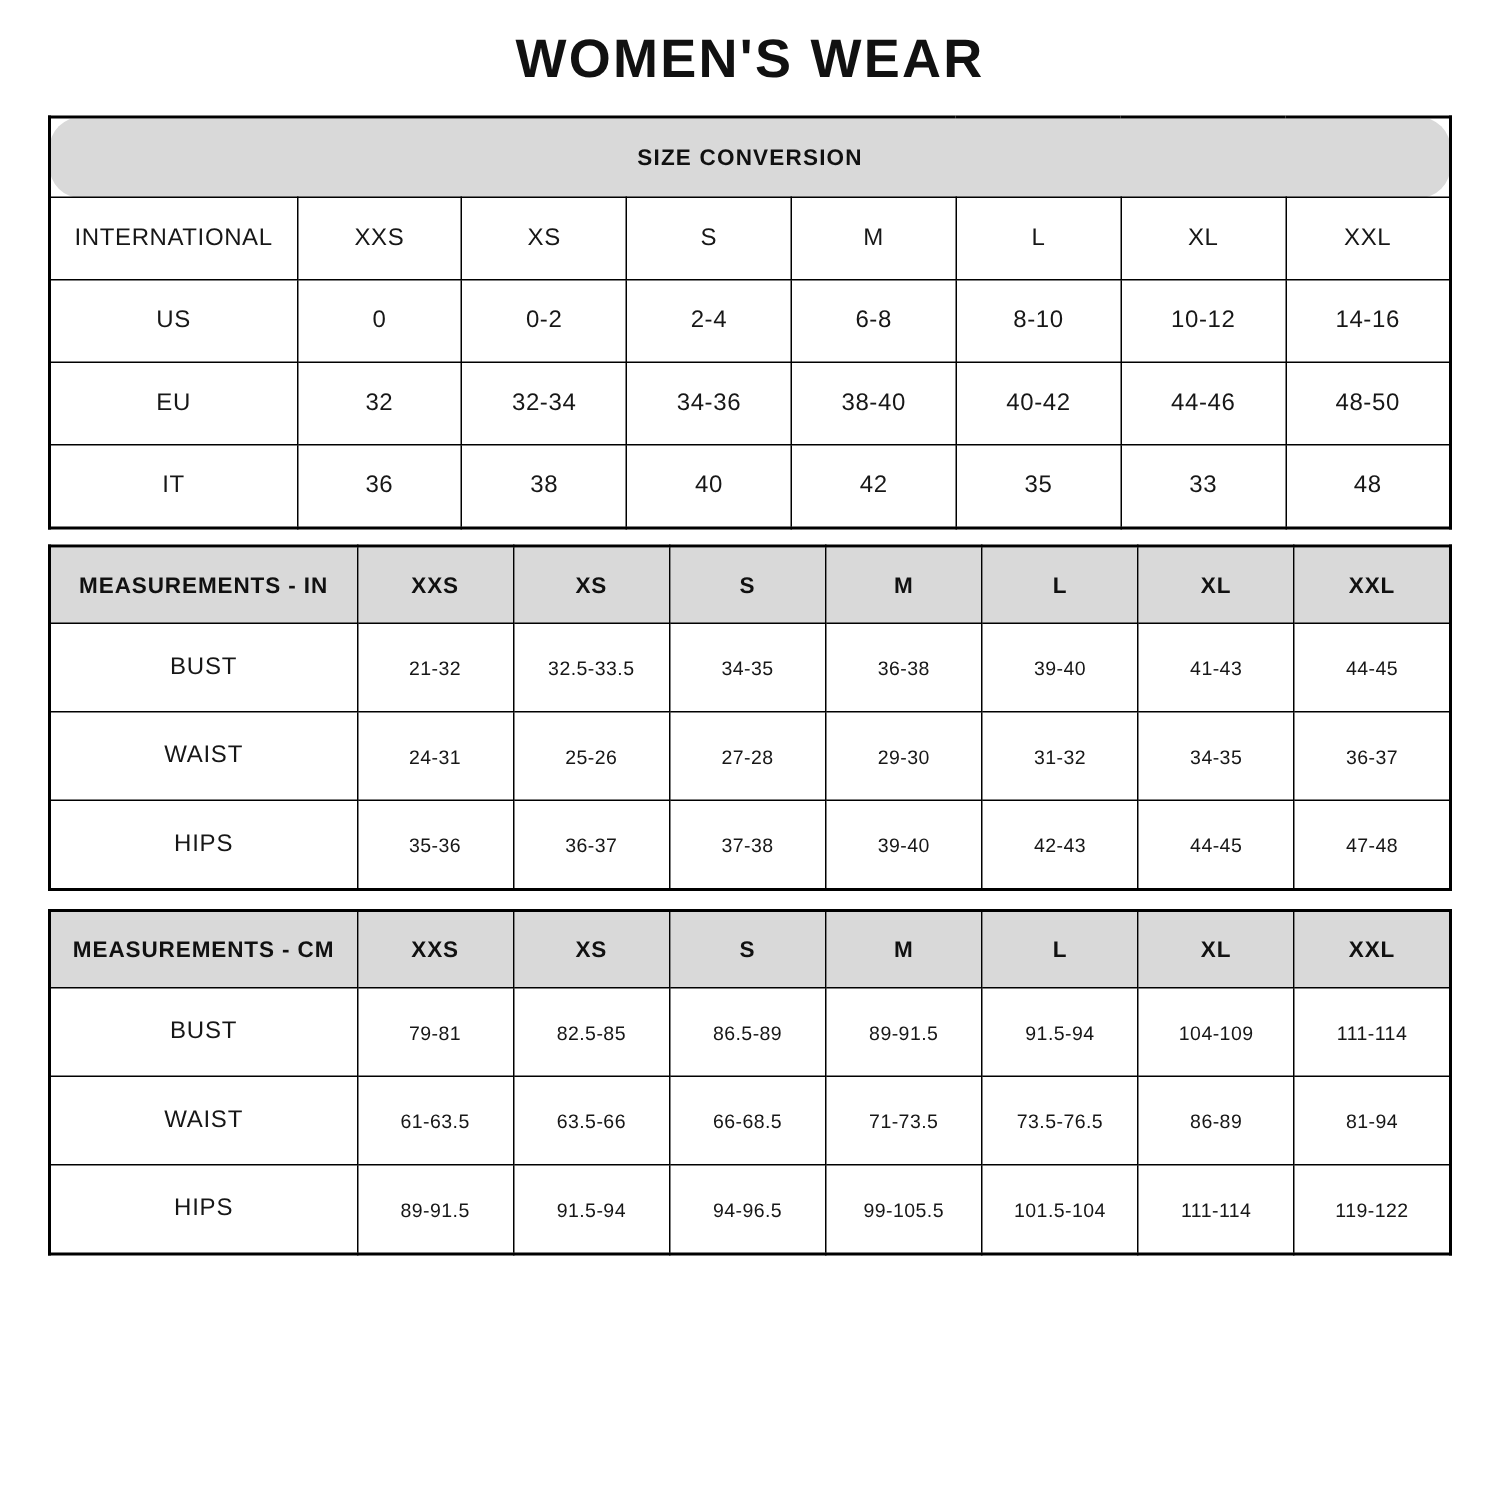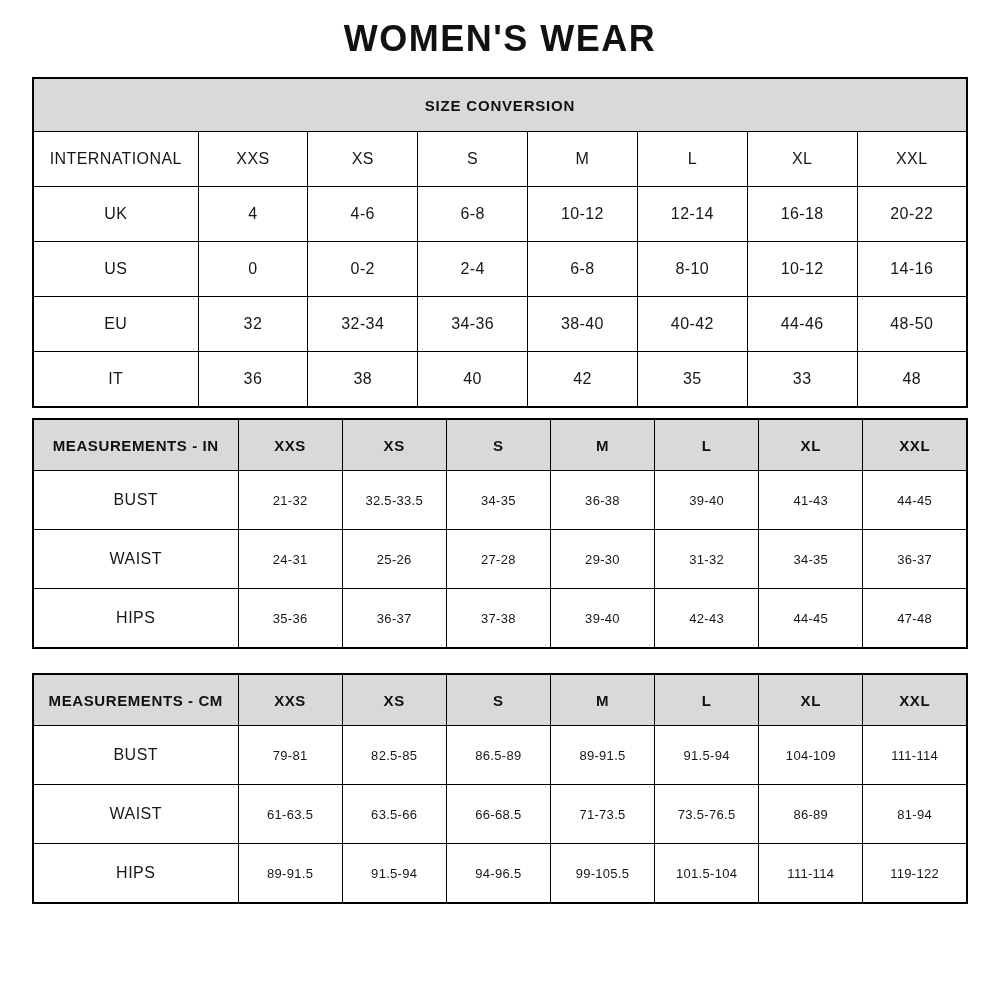--- a/index.html
+++ b/index.html
@@ -42,35 +42,36 @@
   }
   
   .t1 { margin-bottom: 10px; }
   .t1 .band th {
     height: 52px;
     background: #d9d9d9;
     font-weight: 700;
     font-size: 15px;
     letter-spacing: 0.8px;
     color: #111111;
+    border-radius: 21px;
   }
   .t1 .cols th {
     background: #ffffff;
     font-weight: 400;
     font-size: 16px;
     letter-spacing: 0.6px;
   }
   .t1 .cols th, .t1 tbody th, .t1 tbody td {
     height: 54px;
     font-size: 16px;
     font-weight: 400;
     letter-spacing: 0.4px;
   }
   
-  .tm { margin-bottom: 24px; }
+  .tm { margin-bottom: 12px; }
   .tm thead th {
     height: 50px;
     background: #d9d9d9;
     font-weight: 700;
     font-size: 15px;
     letter-spacing: 0.6px;
     color: #111111;
   }
   .tm tbody th {
     height: 58px;
@@ -113,30 +114,20 @@
         <th>XS</th>
         <th>S</th>
         <th>M</th>
         <th>L</th>
         <th>XL</th>
         <th>XXL</th>
       </tr>
     </thead>
     <tbody>
       <tr>
-        <th>UK</th>
-        <td>4</td>
-        <td>4-6</td>
-        <td>6-8</td>
-        <td>10-12</td>
-        <td>12-14</td>
-        <td>16-18</td>
-        <td>20-22</td>
-      </tr>
-      <tr>
         <th>US</th>
         <td>0</td>
         <td>0-2</td>
         <td>2-4</td>
         <td>6-8</td>
         <td>8-10</td>
         <td>10-12</td>
         <td>14-16</td>
       </tr>
       <tr>

